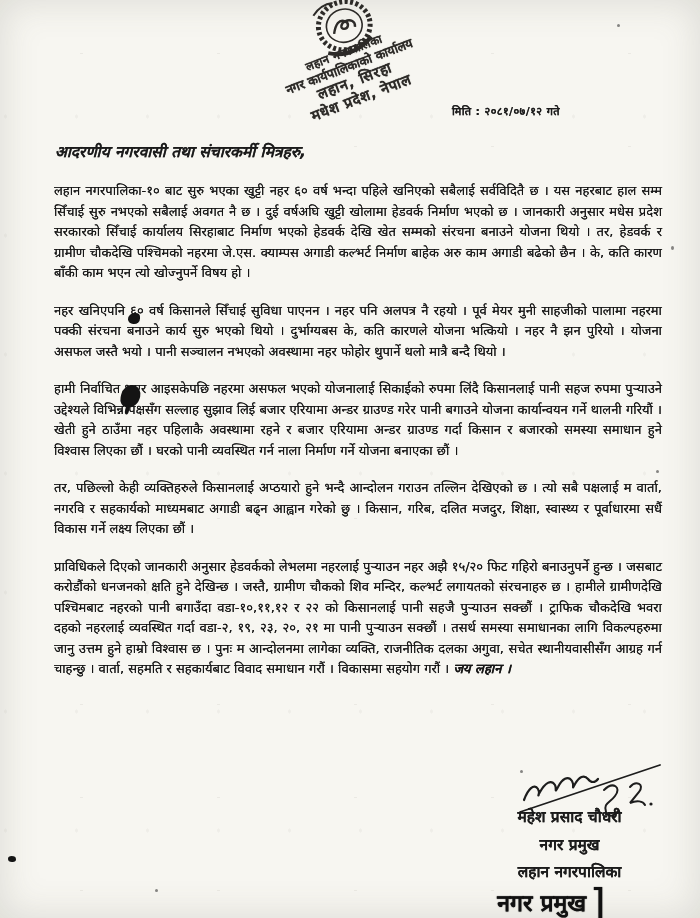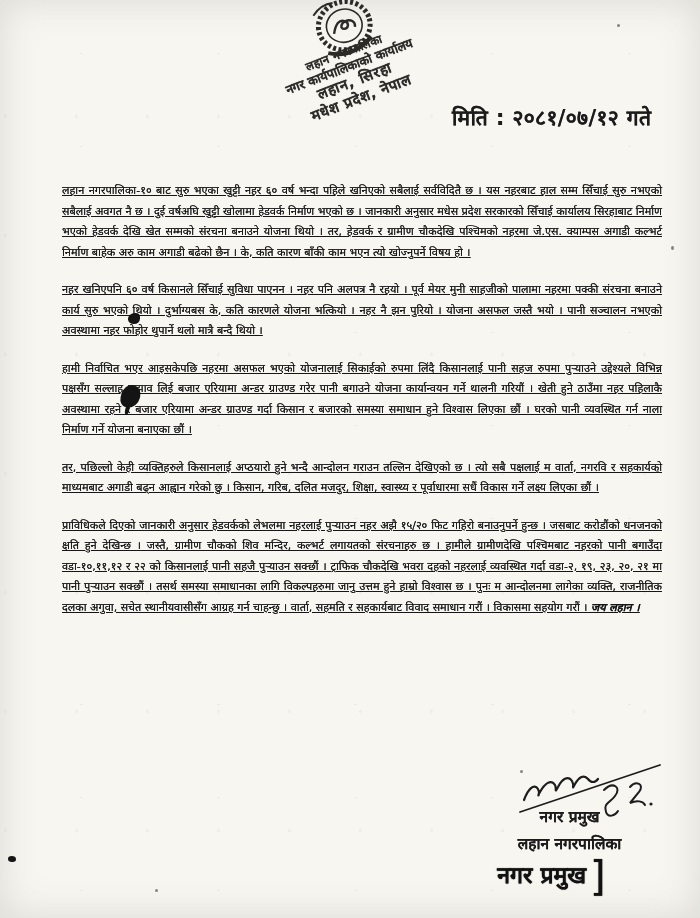--- a/index.html
+++ b/index.html
@@ -27,39 +27,38 @@
     text-shadow:0 0 .7px rgba(45,43,40,.8);
     line-height:1.22;
   }
   .stamp-text .l1{font-size:11.5px;letter-spacing:.4px;}
   .stamp-text .l2{font-size:12.5px;}
   .stamp-text .l3{font-size:14.5px;letter-spacing:1px;}
   .stamp-text .l4{font-size:14.5px;letter-spacing:.6px;}
   
   .date-line{
     position:absolute;left:452px;top:103px;
-    font-size:21px;font-weight:bold;letter-spacing:.4px;
+    font-size:11px;font-weight:bold;letter-spacing:.4px;
     text-shadow:0 0 .5px rgba(20,20,20,.7);
   }
   .salutation{
     position:absolute;left:55px;top:140px;
     font-size:15.5px;font-weight:bold;font-style:italic;
     text-shadow:0 0 .5px rgba(20,20,20,.7);
   }
   
   .body-text{
     position:absolute;left:46px;top:181px;width:616px;
   }
   .body-text p{
-    margin:0 0 17px 16px;
-    font-size:11px;line-height:20.5px;
+    margin:0 0 17px 8px;
+    font-size:13px;line-height:20.5px;
     text-align:justify;
     color:#161616;
     text-shadow:0 0 .6px rgba(22,22,22,.85);
-    text-decoration:underline;
   }
   .slogan{font-style:italic;font-weight:bold;}
   
   .sig-scrawl{position:absolute;left:518px;top:760px;}
   .sig-block{
     position:absolute;left:452px;top:805px;width:235px;
     text-align:center;
   }
   .sig-block .name{font-size:15.5px;font-weight:bold;margin-bottom:6px;
     text-shadow:0 0 .5px rgba(20,20,20,.75);}
@@ -102,40 +101,42 @@
 
   <div class="stamp-text">
     <div class="l1">लहान नगरपालिका</div>
     <div class="l2">नगर कार्यपालिकाको कार्यालय</div>
     <div class="l3">लहान, सिरहा</div>
     <div class="l4">मधेश प्रदेश, नेपाल</div>
   </div>
 
   <div class="date-line">मिति : २०८१/०७/१२ गते</div>
 
+  <div class="salutation">आदरणीय नगरवासी तथा संचारकर्मी मित्रहरु,</div>
 
   <div class="body-text">
     <p>लहान नगरपालिका-१० बाट सुरु भएका खुट्टी नहर ६० वर्ष भन्दा पहिले खनिएको सबैलाई सर्वविदितै छ । यस नहरबाट हाल सम्म सिँचाई सुरु नभएको सबैलाई अवगत नै छ । दुई वर्षअघि खुट्टी खोलामा हेडवर्क निर्माण भएको छ । जानकारी अनुसार मधेस प्रदेश सरकारको सिँचाई कार्यालय सिरहाबाट निर्माण भएको हेडवर्क देखि खेत सम्मको संरचना बनाउने योजना थियो । तर, हेडवर्क र ग्रामीण चौकदेखि पश्चिमको नहरमा जे.एस. क्याम्पस अगाडी कल्भर्ट निर्माण बाहेक अरु काम अगाडी बढेको छैन । के, कति कारण बाँकी काम भएन त्यो खोज्नुपर्ने विषय हो ।</p>
     <p>नहर खनिएपनि ६० वर्ष किसानले सिँचाई सुविधा पाएनन । नहर पनि अलपत्र नै रहयो । पूर्व मेयर मुनी साहजीको पालामा नहरमा पक्की संरचना बनाउने कार्य सुरु भएको थियो । दुर्भाग्यबस के, कति कारणले योजना भत्कियो । नहर नै झन पुरियो । योजना असफल जस्तै भयो । पानी सञ्चालन नभएको अवस्थामा नहर फोहोर थुपार्ने थलो मात्रै बन्दै थियो ।</p>
     <p>हामी निर्वाचित भएर आइसकेपछि नहरमा असफल भएको योजनालाई सिकाईको रुपमा लिंदै किसानलाई पानी सहज रुपमा पुऱ्याउने उद्देश्यले विभिन्न पक्षसँग सल्लाह सुझाव लिई बजार एरियामा अन्डर ग्राउण्ड गरेर पानी बगाउने योजना कार्यान्वयन गर्ने थालनी गरियौं । खेती हुने ठाउँमा नहर पहिलाकै अवस्थामा रहने र बजार एरियामा अन्डर ग्राउण्ड गर्दा किसान र बजारको समस्या समाधान हुने विश्वास लिएका छौं । घरको पानी व्यवस्थित गर्न नाला निर्माण गर्ने योजना बनाएका छौं ।</p>
     <p>तर, पछिल्लो केही व्यक्तिहरुले किसानलाई अप्ठयारो हुने भन्दै आन्दोलन गराउन तल्लिन देखिएको छ । त्यो सबै पक्षलाई म वार्ता, नगरवि र सहकार्यको माध्यमबाट अगाडी बढ्न आह्वान गरेको छु । किसान, गरिब, दलित मजदुर, शिक्षा, स्वास्थ्य र पूर्वाधारमा सधैं विकास गर्ने लक्ष्य लिएका छौं ।</p>
     <p><span>प्राविधिकले दिएको जानकारी अनुसार हेडवर्कको लेभलमा नहरलाई पुऱ्याउन नहर अझै १५/२० फिट गहिरो बनाउनुपर्ने हुन्छ । जसबाट करोडौंको धनजनको क्षति हुने देखिन्छ । जस्तै, ग्रामीण चौकको शिव मन्दिर, कल्भर्ट लगायतको संरचनाहरु छ । हामीले ग्रामीणदेखि पश्चिमबाट नहरको पानी बगाउँदा वडा-१०,११,१२ र २२ को किसानलाई पानी सहजै पुऱ्याउन सक्छौं । ट्राफिक चौकदेखि भवरा दहको नहरलाई व्यवस्थित गर्दा वडा-२, १९, २३, २०, २१ मा पानी पुऱ्याउन सक्छौं । तसर्थ समस्या समाधानका लागि विकल्पहरुमा जानु उत्तम हुने हाम्रो विश्वास छ । पुनः म आन्दोलनमा लागेका व्यक्ति, राजनीतिक दलका अगुवा, सचेत स्थानीयवासीसँग आग्रह गर्न चाहन्छु । वार्ता, सहमति र सहकार्यबाट विवाद समाधान गरौं । विकासमा सहयोग गरौं ।</span> <span class="slogan">जय लहान ।</span></p>
   </div>
 
   <div class="sig-scrawl">
     <svg width="148" height="58" viewBox="0 0 148 58">
       <path d="M6,40 c4,-11 10,-17 14,-11 c3,5 -2,10 2,3 c5,-9 11,-13 15,-7 c2,4 -1,9 3,2 c4,-8 10,-12 14,-6 c3,5 -1,10 3,3 c4,-7 9,-10 13,-5 c3,4 7,4 10,0" fill="none" stroke="#1d1d1d" stroke-width="2.2" stroke-linecap="round"></path>
       <path d="M2,52 L142,5" fill="none" stroke="#1d1d1d" stroke-width="1.8" stroke-linecap="round"></path>
       <path d="M86,30 c9,-9 18,-3 11,6 c-5,7 -12,7 -9,16 c2,6 9,4 12,-1" fill="none" stroke="#1d1d1d" stroke-width="2" stroke-linecap="round"></path>
       <path d="M112,27 c6,-7 15,-3 9,5 l-9,11 c7,-3 13,-2 15,2" fill="none" stroke="#1d1d1d" stroke-width="2" stroke-linecap="round"></path>
       <circle cx="133" cy="44" r="1.6" fill="#1d1d1d"></circle>
     </svg>
   </div>
 
   <div class="sig-block">
+    <div class="name">महेश प्रसाद चौधरी</div>
     <div class="title">नगर प्रमुख</div>
     <div class="org">लहान नगरपालिका</div>
     <div class="big-stamp">
       <span>नगर प्रमुख</span>
         <span class="bracket">]</span>
     </div>
   </div>
 
   <div class="blot b1"></div>
   <div class="blot b2"></div>

